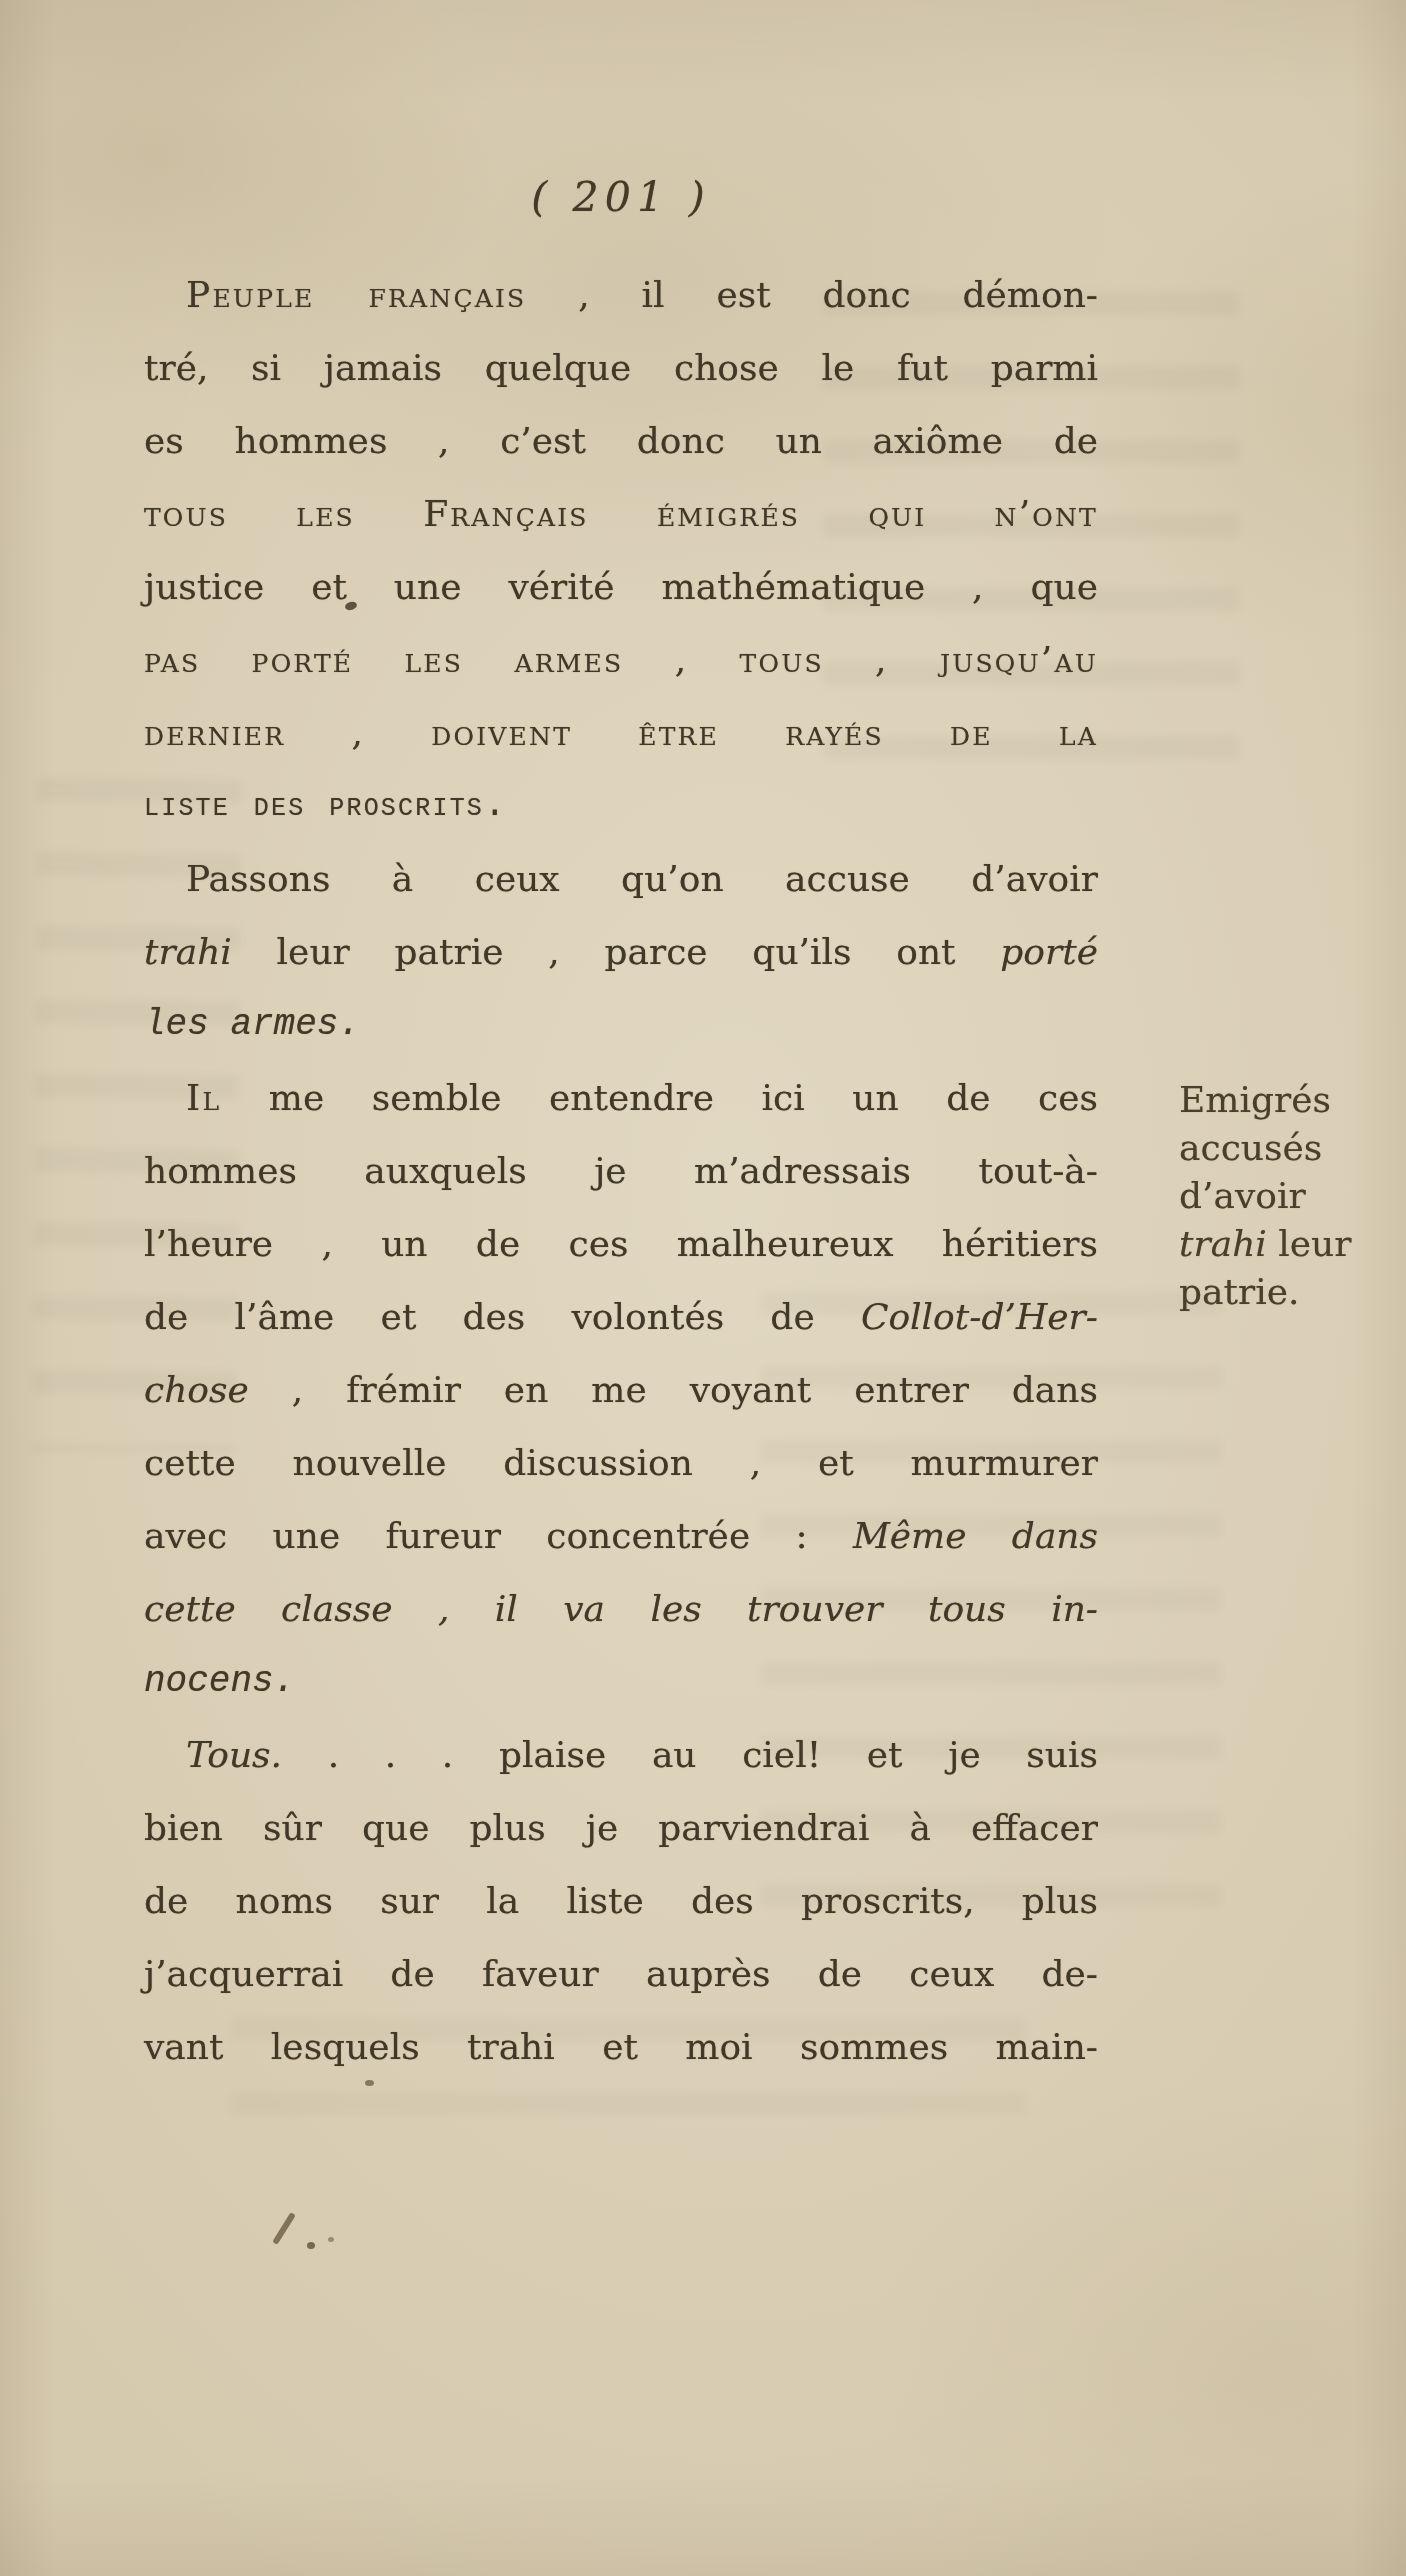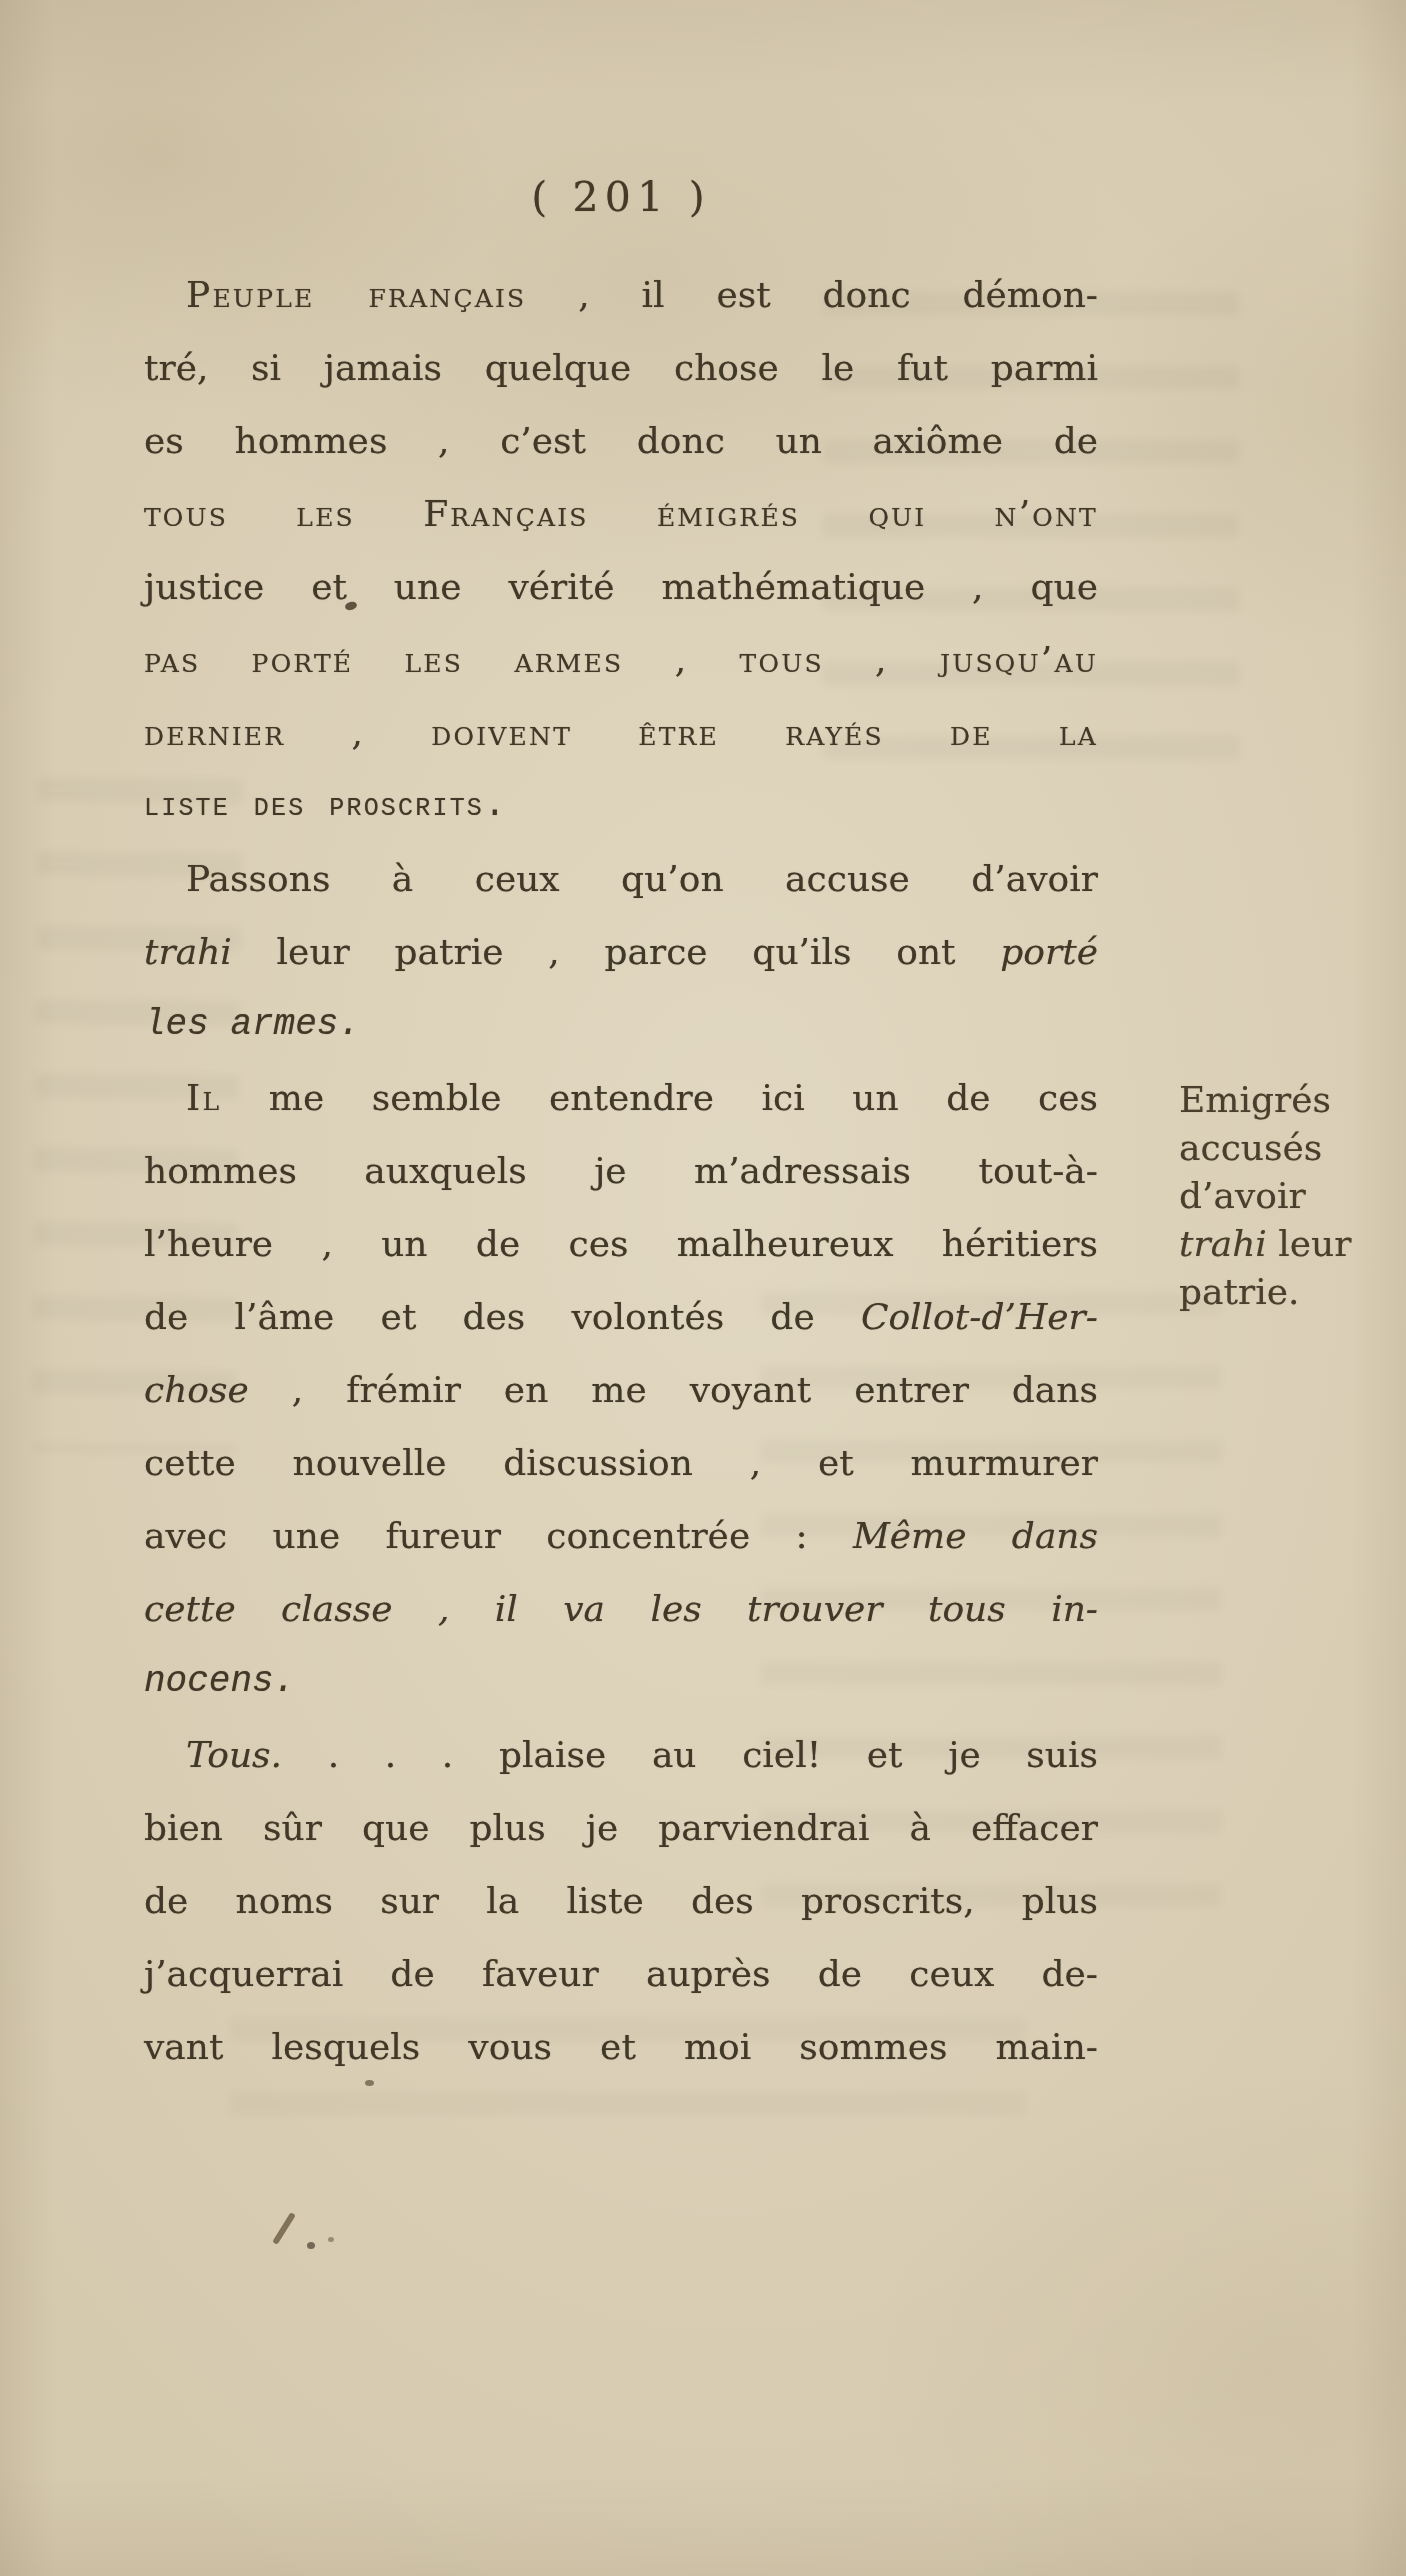--- a/index.html
+++ b/index.html
@@ -22,20 +22,21 @@
     background:repeating-linear-gradient(180deg, rgba(70,62,44,0.75) 0 23px, transparent 23px 74px);}
   .ghost.g1{left:823px;top:292px;width:416px;height:496px;}
   .ghost.g2{left:35px;top:779px;width:204px;height:673px;transform:rotate(.5deg);}
   .ghost.g3{left:761px;top:1292px;width:460px;height:655px;opacity:0.05;}
   .ghost.g4{left:230px;top:2018px;width:796px;height:106px;opacity:0.045;}
 
   .header{
     position:absolute;left:144px;top:173px;width:954px;height:64px;
     text-align:center;font-size:41px;letter-spacing:6.2px;color:#453a28;
     text-shadow:0 0 0.9px rgba(64,52,34,0.55);
+    font-style:italic;
   }
   .column{
     position:absolute;left:144px;top:258px;width:954px;
     font-size:36px;line-height:73px;color:#423828;
     text-shadow:0 0 0.9px rgba(64,52,34,0.5);
   }
   .line{text-align:justify;text-align-last:justify;white-space:normal;height:73px;overflow:visible;}
   .line.last{text-align-last:left;font-family:Liberation Mono, monospace;}
   .line.indent{padding-left:42px;box-sizing:border-box;}
   .s-n{font-style:normal;}
@@ -85,21 +86,21 @@
       <div class="line"><span class="s-n">de l’âme et des volontés de </span><span class="s-it">Collot-d’Her-</span></div>
       <div class="line"><span class="s-it">chose</span><span class="s-n"> , frémir en me voyant entrer dans</span></div>
       <div class="line"><span class="s-n">cette nouvelle discussion , et murmurer</span></div>
       <div class="line"><span class="s-n">avec une fureur concentrée : </span><span class="s-it">Même dans</span></div>
       <div class="line"><span class="s-it">cette classe , il va les trouver tous in-</span></div>
       <div class="line last"><span class="s-it">nocens.</span></div>
       <div class="line indent"><span class="s-it">Tous.</span><span class="s-n"> . . . plaise au ciel! et je suis</span></div>
       <div class="line"><span class="s-n">bien sûr que plus je parviendrai à effacer</span></div>
       <div class="line"><span class="s-n">de noms sur la liste des proscrits, plus</span></div>
       <div class="line"><span class="s-n">j’acquerrai de faveur auprès de ceux de-</span></div>
-      <div class="line"><span class="s-n">vant lesquels vous et moi sommes main-</span></div>
+      <div class="line"><span class="s-n">vant lesquels trahi et moi sommes main-</span></div>
     </div>
 
   <div class="note">
       <div class="nline"><span class="s-n">Emigrés</span></div>
       <div class="nline"><span class="s-n">accusés</span></div>
       <div class="nline"><span class="s-n">d’avoir</span></div>
       <div class="nline"><span class="s-it">trahi</span><span class="s-n"> leur</span></div>
       <div class="nline"><span class="s-n">patrie.</span></div>
     </div>
 

